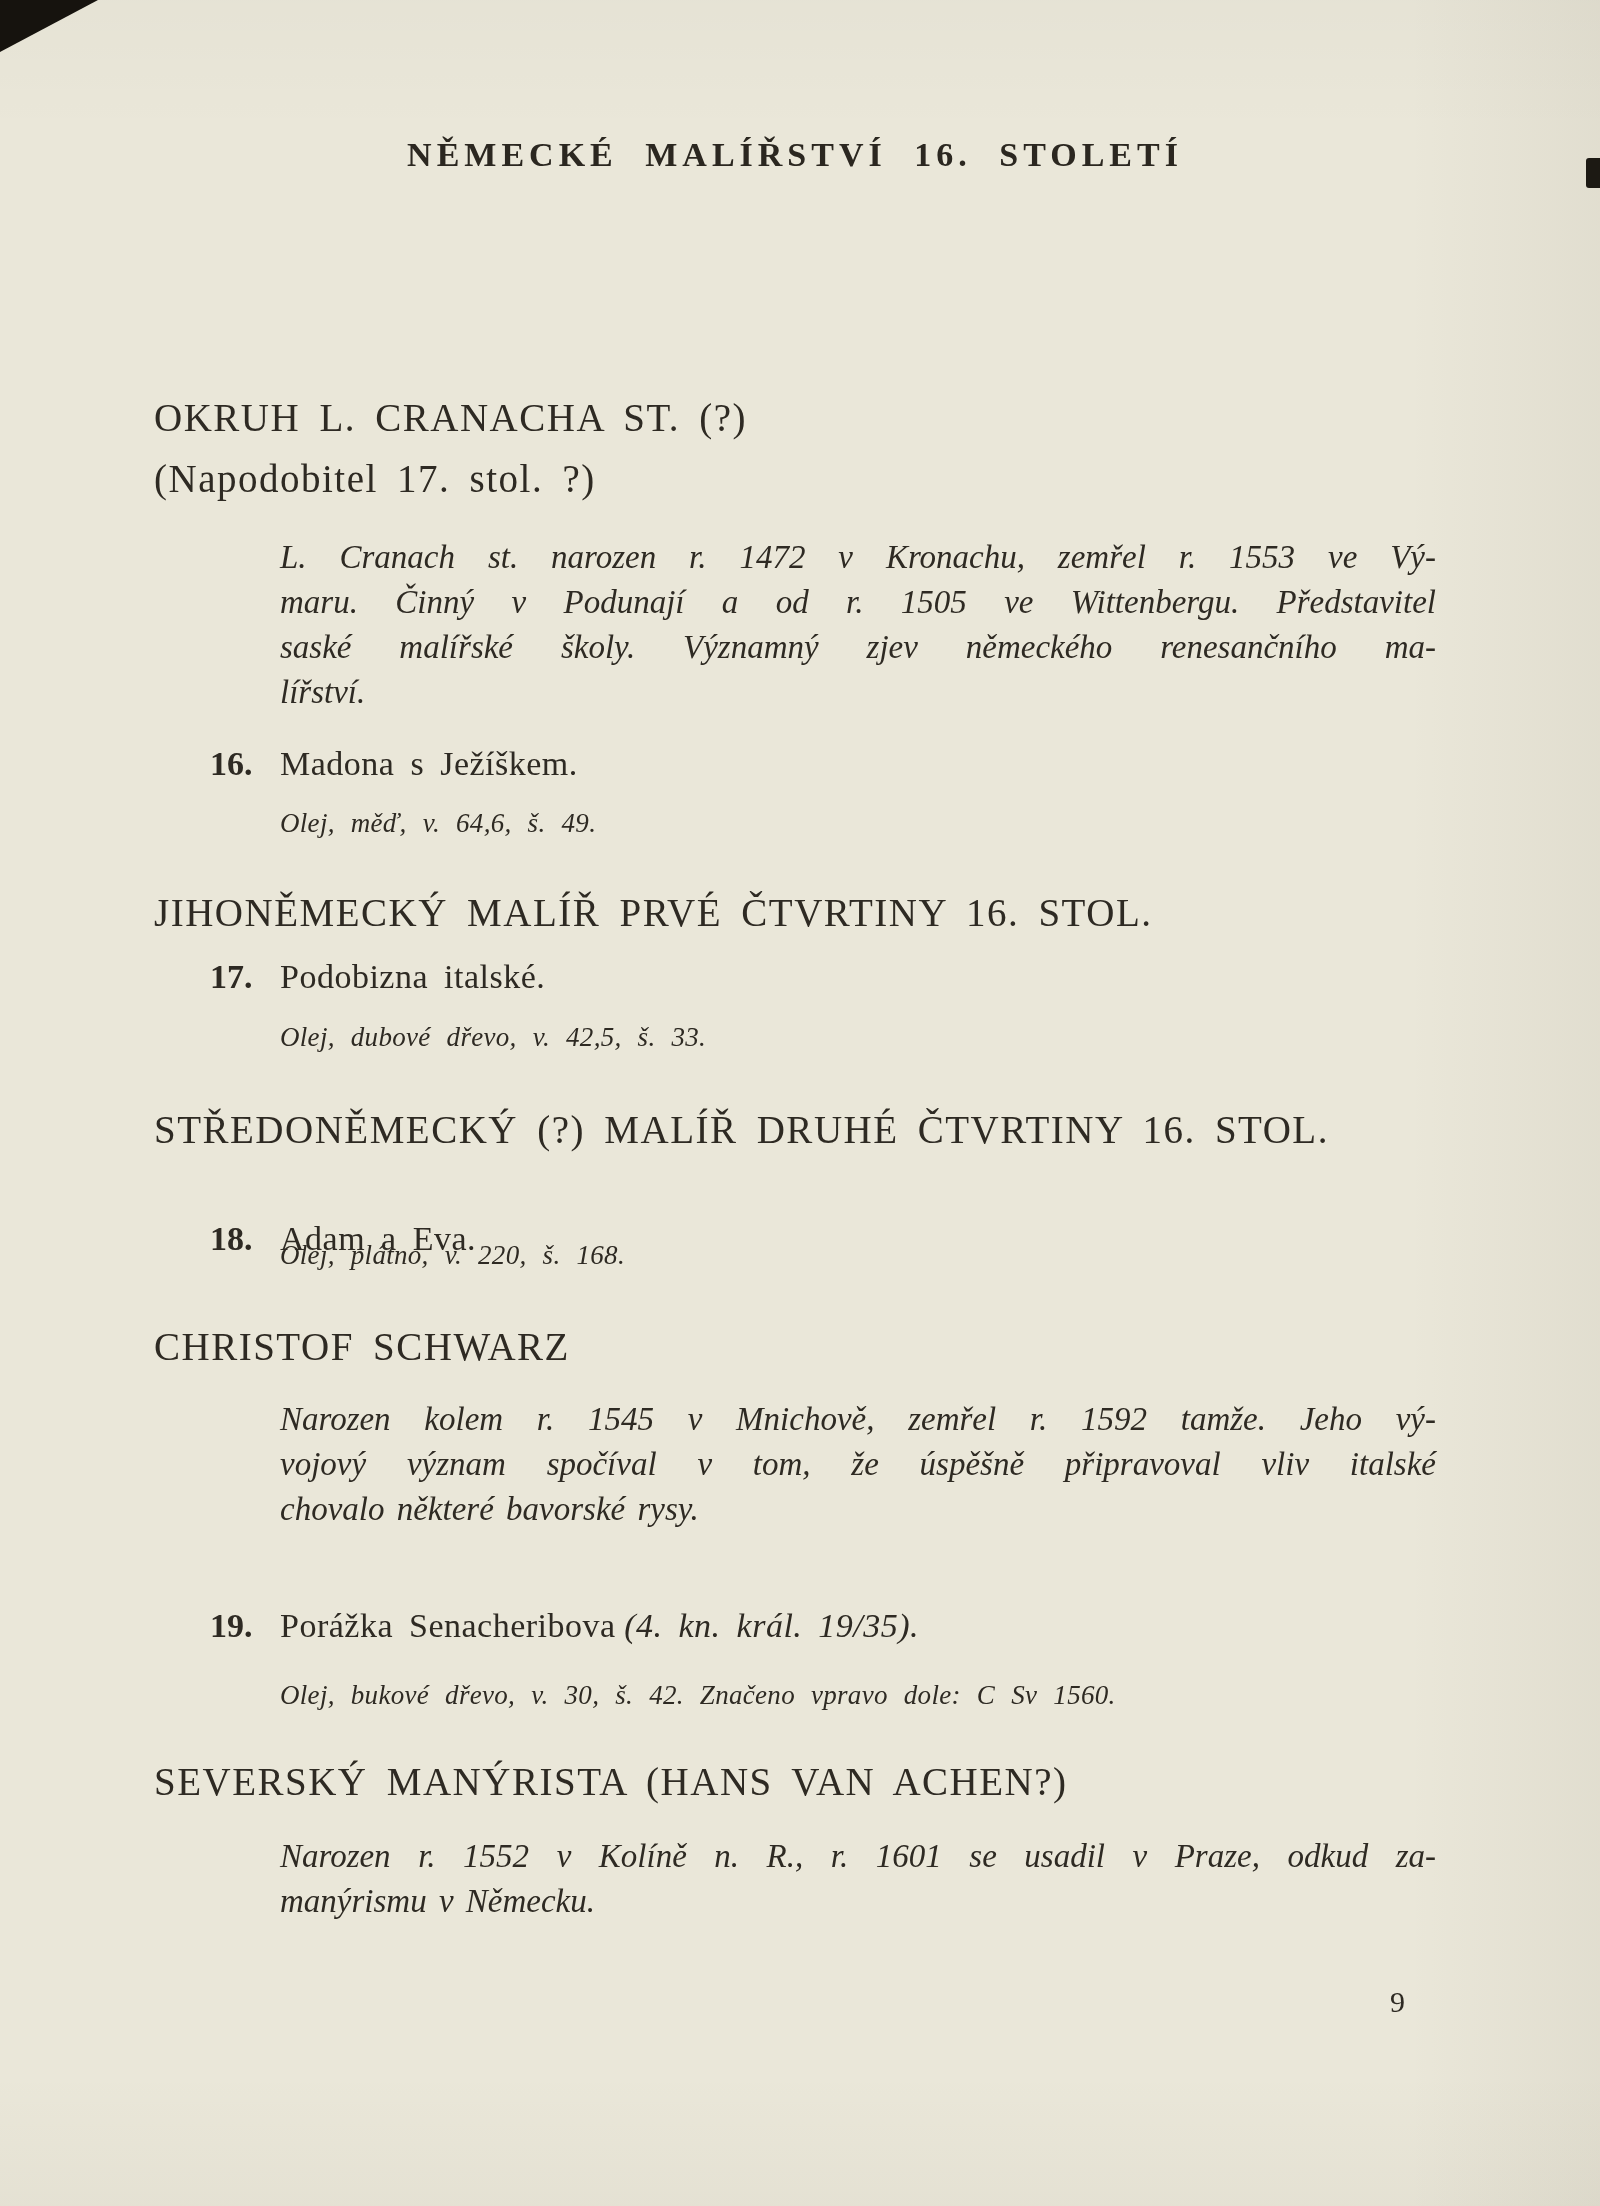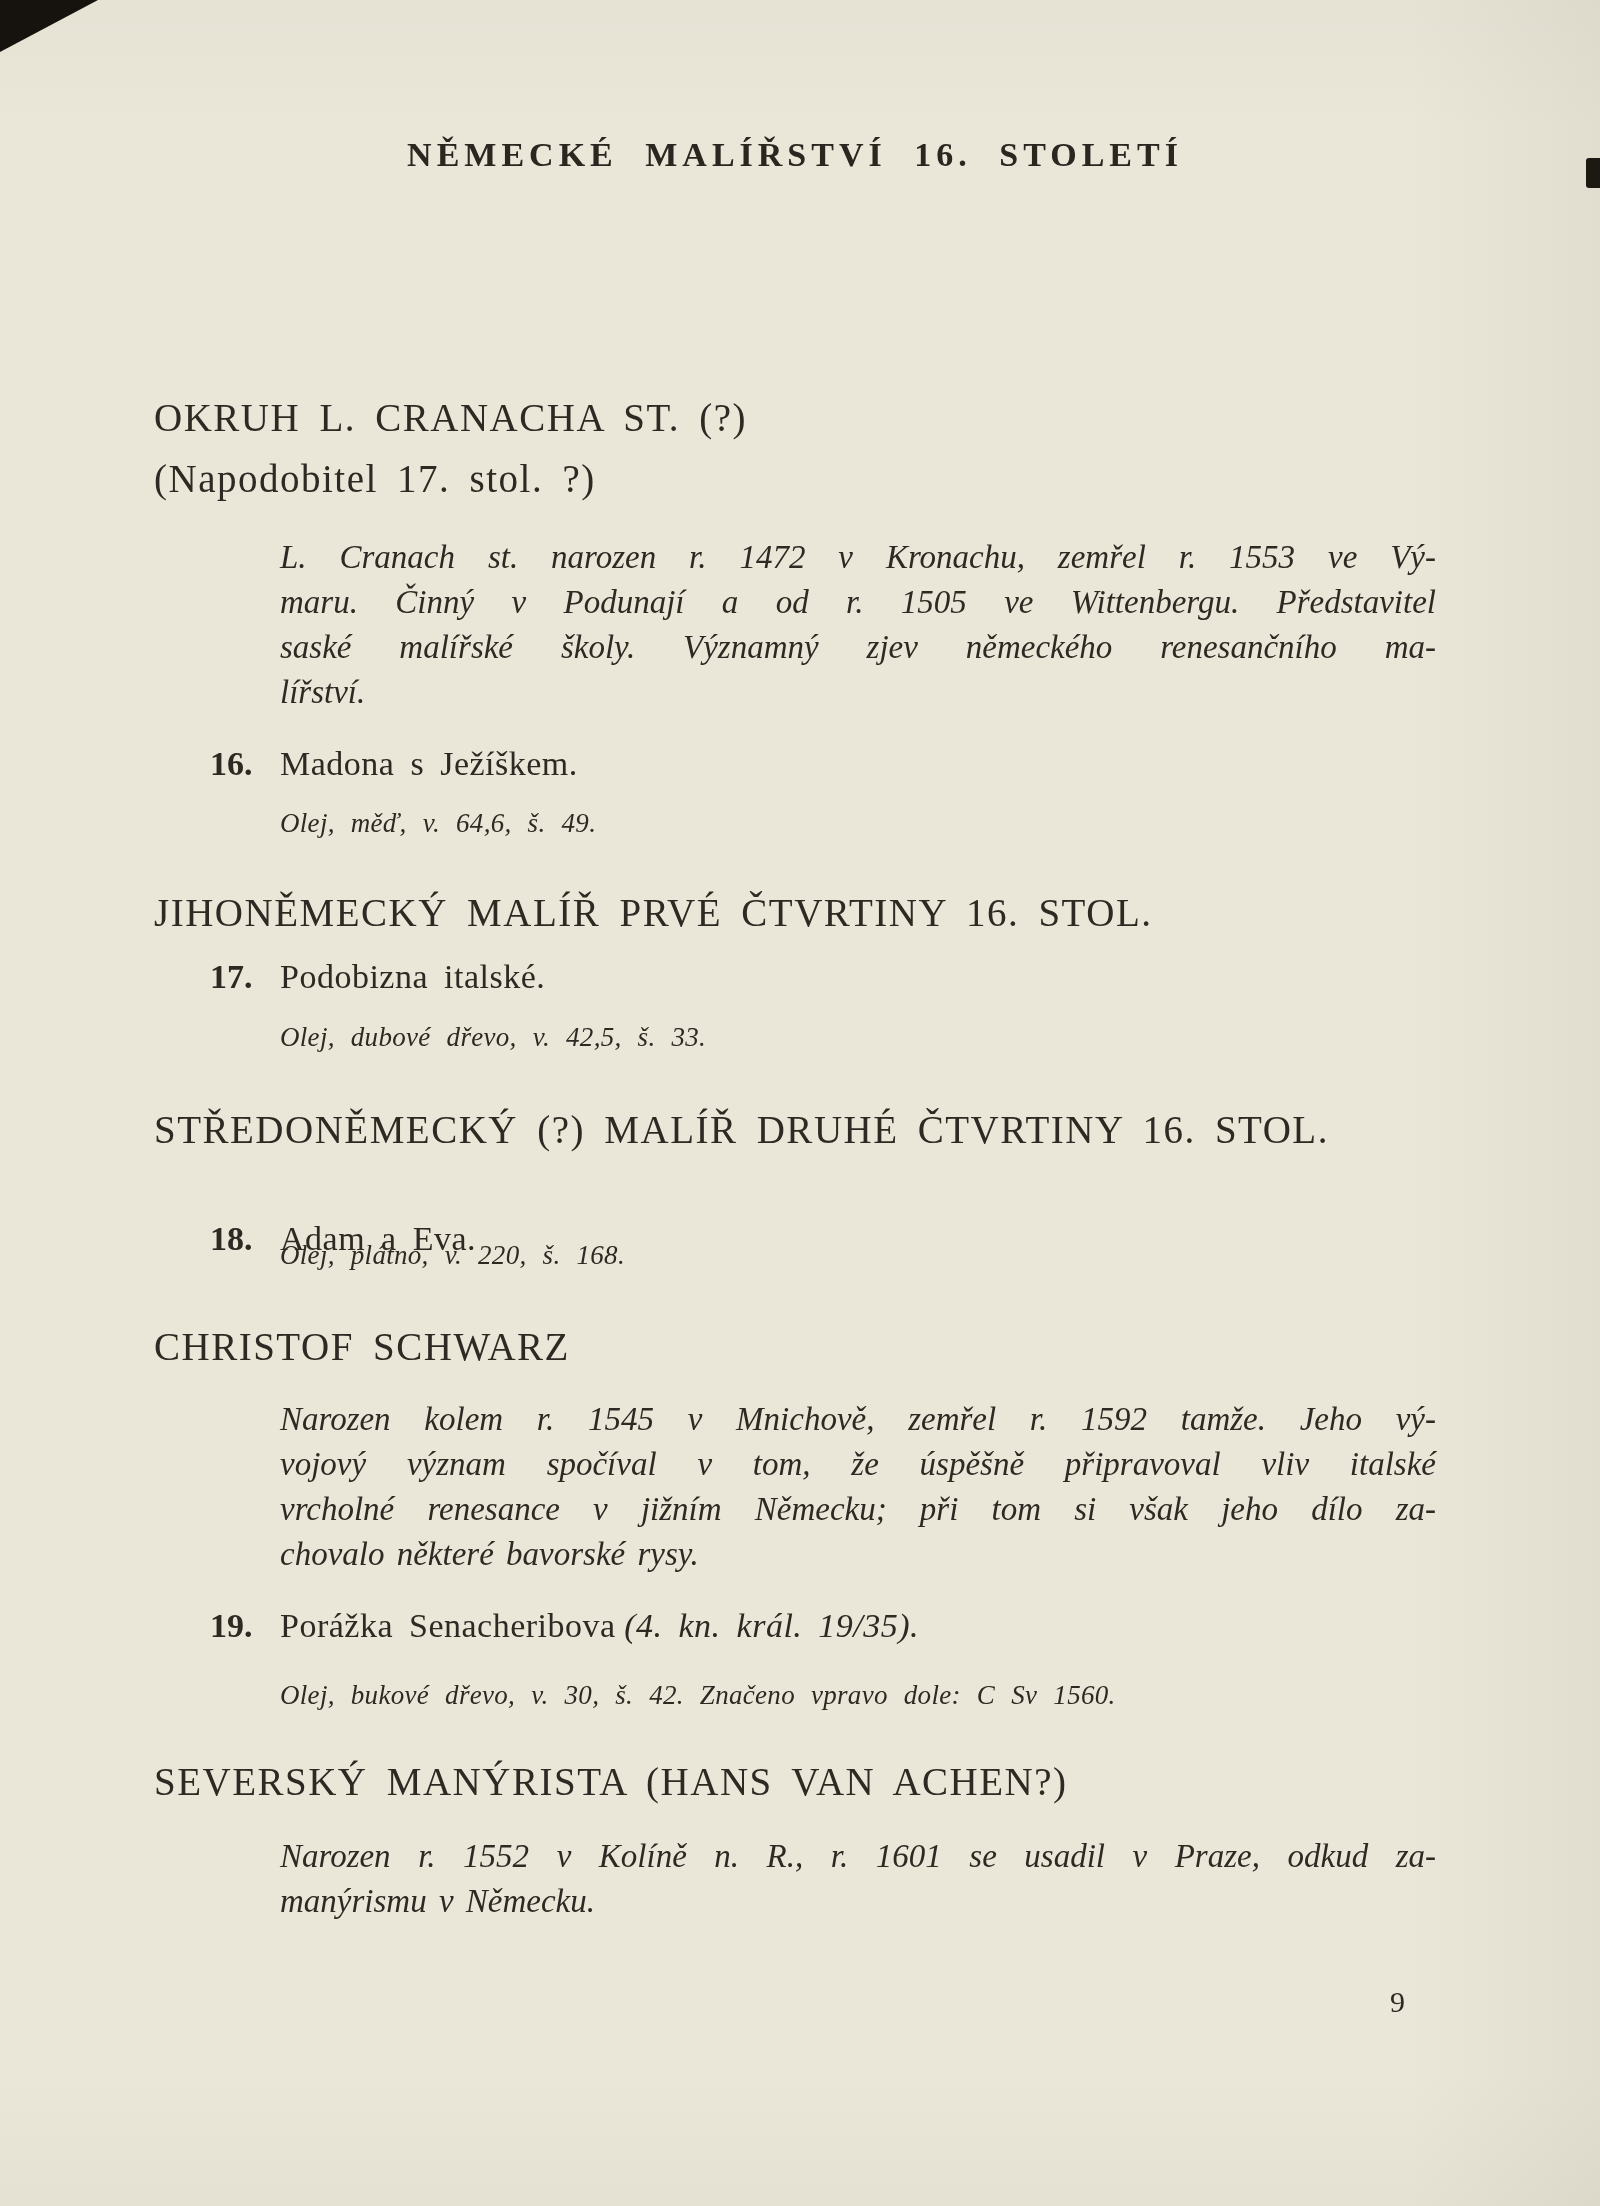--- a/index.html
+++ b/index.html
@@ -161,21 +161,20 @@
     <div class="entry" style="top:1220px">
       <span class="num">18.</span><span class="etitle">Adam a Eva.</span>
     </div>
     <div class="details" style="top:1240px">Olej, plátno, v. 220, š. 168.</div>
 
     <div class="heading" style="top:1324px">CHRISTOF SCHWARZ</div>
 
     <div class="bio" style="top:1397px">
       <div class="jline">Narozen kolem r. 1545 v Mnichově, zemřel r. 1592 tamže. Jeho vý-</div>
       <div class="jline">vojový význam spočíval v tom, že úspěšně připravoval vliv italské</div>
-      <div class="jline">vrcholné renesance v jižním Německu; při tom si však jeho dílo za-</div>
       <div class="jline last">chovalo některé bavorské rysy.</div>
     </div>
 
     <div class="entry" style="top:1607px">
       <span class="num">19.</span><span class="etitle">Porážka Senacheribova</span>
       <span class="etitle italic">(4. kn. král. 19/35).</span>
     </div>
     <div class="details" style="top:1680px">Olej, bukové dřevo, v. 30, š. 42. Značeno vpravo dole: C Sv 1560.</div>
 
     <div class="heading" style="top:1759px">SEVERSKÝ MANÝRISTA (HANS VAN ACHEN?)</div>

